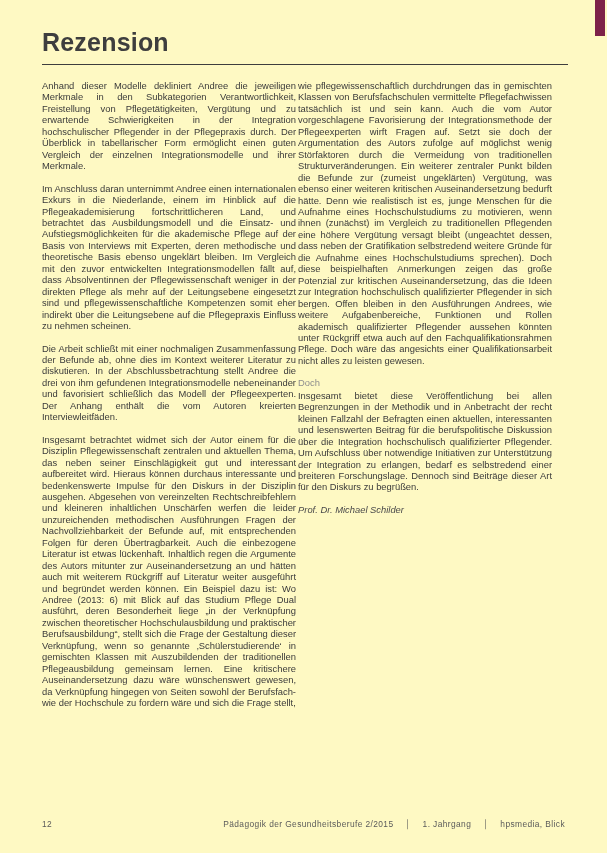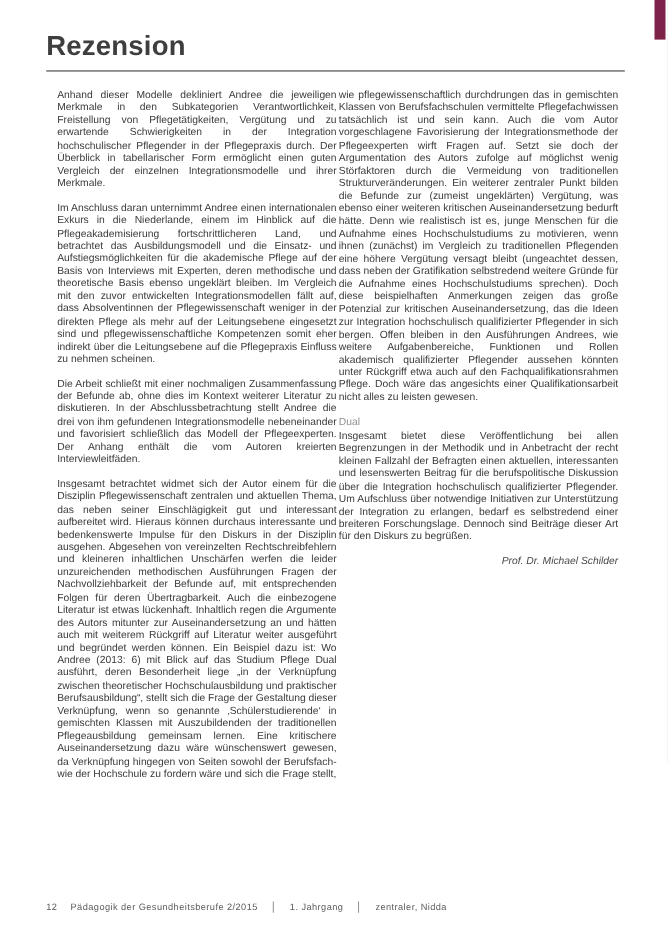--- a/index.html
+++ b/index.html
@@ -1,21 +1,21 @@
 <!DOCTYPE html>
 <html lang="de"><head>
 <meta charset="utf-8">
 <style>
   html, body { margin: 0; padding: 0; background: #e9e9e9; }
   .page {
     position: relative;
     width: 607px;
     height: 853px;
     margin: 0 auto;
-    background: #ffffff;
+    background: #fef9c3;
     font-family: "Liberation Sans", sans-serif;
     color: #333;
     overflow: hidden;
   }
   .accent-tab {
     position: absolute;
     top: 0;
     right: 2px;
     width: 10px;
     height: 36px;
@@ -36,21 +36,21 @@
     font-family: "Liberation Sans", sans-serif;
   }
   .title-rule {
     margin-top: 7px;
     border: 0;
     border-bottom: 1.5px solid #3e3e3e;
     height: 0;
   }
   .columns {
     position: absolute;
-    left: 52px;
+    left: 42px;
     top: 80px;
     width: 526px;
     display: flex;
     gap: 2px;
   }
   .col {
     width: 254px;
     font-size: 9.4px;
     line-height: 11.45px;
     text-align: justify;
@@ -60,29 +60,30 @@
   }
   .col p { margin: 0 0 11px 0; }
   .section-heading {
     color: #8e8e8e;
     margin: 0 0 1px 0;
     text-align: left;
   }
   .author-line {
     font-style: italic;
     margin-top: 11px;
-    text-align: right;
+    text-align: left;
     color: #4a4a4a;
   }
   .footer {
     position: absolute;
     left: 42px;
     top: 819px;
     width: 526px;
     display: flex;
+    justify-content: space-between;
     align-items: baseline;
     font-size: 8.4px;
     color: #5a5a5a;
     letter-spacing: 0.4px;
   }
   .footer-line span { margin: 0 3px; }
   .footer-line span:first-child { margin-left: 12px; }
   .footer-line .sep { color: #5a5a5a; margin: 0 6px; }
 </style>
 </head>
@@ -101,31 +102,31 @@
 
     <div class="col">
       <p>Anhand dieser Modelle dekliniert Andree die jeweiligen Merkmale in den Subkategorien Verantwortlichkeit, Freistellung von Pflegetätigkeiten, Vergütung und zu erwartende Schwierigkeiten in der Integration hochschulischer Pflegender in der Pflegepraxis durch. Der Überblick in tabellarischer Form ermöglicht einen guten Vergleich der einzelnen Integrationsmodelle und ihrer Merkmale.</p>
       <p>Im Anschluss daran unternimmt Andree einen internationalen Exkurs in die Niederlande, einem im Hinblick auf die Pflegeakademisierung fortschrittlicheren Land, und betrachtet das Ausbildungsmodell und die Einsatz- und Aufstiegsmöglichkeiten für die akademische Pflege auf der Basis von Interviews mit Experten, deren methodische und theoretische Basis ebenso ungeklärt bleiben. Im Vergleich mit den zuvor entwickelten Integrationsmodellen fällt auf, dass Absolventinnen der Pflegewissenschaft weniger in der direkten Pflege als mehr auf der Leitungsebene eingesetzt sind und pflegewissenschaftliche Kompetenzen somit eher indirekt über die Leitungsebene auf die Pflegepraxis Einfluss zu nehmen scheinen.</p>
       <p>Die Arbeit schließt mit einer nochmaligen Zusammenfassung der Befunde ab, ohne dies im Kontext weiterer Literatur zu diskutieren. In der Abschlussbetrachtung stellt Andree die drei von ihm gefundenen Integrationsmodelle nebeneinander und favorisiert schließlich das Modell der Pflegeexperten. Der Anhang enthält die vom Autoren kreierten Interviewleitfäden.</p>
       <p>Insgesamt betrachtet widmet sich der Autor einem für die Disziplin Pflegewissenschaft zentralen und aktuellen Thema, das neben seiner Einschlägigkeit gut und interessant aufbereitet wird. Hieraus können durchaus interessante und bedenkenswerte Impulse für den Diskurs in der Disziplin ausgehen. Abgesehen von vereinzelten Rechtschreibfehlern und kleineren inhaltlichen Unschärfen werfen die leider unzureichenden methodischen Ausführungen Fragen der Nachvollziehbarkeit der Befunde auf, mit entsprechenden Folgen für deren Übertragbarkeit. Auch die einbezogene Literatur ist etwas lückenhaft. Inhaltlich regen die Argumente des Autors mitunter zur Auseinandersetzung an und hätten auch mit weiterem Rückgriff auf Literatur weiter ausgeführt und begründet werden können. Ein Beispiel dazu ist: Wo Andree (2013: 6) mit Blick auf das Studium Pflege Dual ausführt, deren Besonderheit liege „in der Verknüpfung zwischen theoretischer Hochschulausbildung und praktischer Berufsausbildung“, stellt sich die Frage der Gestaltung dieser Verknüpfung, wenn so genannte ‚Schülerstudierende‘ in gemischten Klassen mit Auszubildenden der traditionellen Pflegeausbildung gemeinsam lernen. Eine kritischere Auseinandersetzung dazu wäre wünschenswert gewesen, da Verknüpfung hingegen von Seiten sowohl der Berufsfach- wie der Hochschule zu fordern wäre und sich die Frage stellt,</p>
     </div>
 
     <div class="col">
       <p>wie pflegewissenschaftlich durchdrungen das in gemischten Klassen von Berufsfachschulen vermittelte Pflegefachwissen tatsächlich ist und sein kann. Auch die vom Autor vorgeschlagene Favorisierung der Integrationsmethode der Pflegeexperten wirft Fragen auf. Setzt sie doch der Argumentation des Autors zufolge auf möglichst wenig Störfaktoren durch die Vermeidung von traditionellen Strukturveränderungen. Ein weiterer zentraler Punkt bilden die Befunde zur (zumeist ungeklärten) Vergütung, was ebenso einer weiteren kritischen Auseinandersetzung bedurft hätte. Denn wie realistisch ist es, junge Menschen für die Aufnahme eines Hochschulstudiums zu motivieren, wenn ihnen (zunächst) im Vergleich zu traditionellen Pflegenden eine höhere Vergütung versagt bleibt (ungeachtet dessen, dass neben der Gratifikation selbstredend weitere Gründe für die Aufnahme eines Hochschulstudiums sprechen). Doch diese beispielhaften Anmerkungen zeigen das große Potenzial zur kritischen Auseinandersetzung, das die Ideen zur Integration hochschulisch qualifizierter Pflegender in sich bergen. Offen bleiben in den Ausführungen Andrees, wie weitere Aufgabenbereiche, Funktionen und Rollen akademisch qualifizierter Pflegender aussehen könnten unter Rückgriff etwa auch auf den Fachqualifikationsrahmen Pflege. Doch wäre das angesichts einer Qualifikationsarbeit nicht alles zu leisten gewesen.</p>
-      <div class="section-heading">Dual</div>
+      <div class="section-heading">Doch</div>
       <p>Insgesamt bietet diese Veröffentlichung bei allen Begrenzungen in der Methodik und in Anbetracht der recht kleinen Fallzahl der Befragten einen aktuellen, interessanten und lesenswerten Beitrag für die berufspolitische Diskussion über die Integration hochschulisch qualifizierter Pflegender. Um Aufschluss über notwendige Initiativen zur Unterstützung der Integration zu erlangen, bedarf es selbstredend einer breiteren Forschungslage. Dennoch sind Beiträge dieser Art für den Diskurs zu begrüßen.</p>
       <div class="author-line">Prof. Dr. Michael Schilder</div>
     </div>
 
   </div>
 
   <div class="footer">
     <span>12</span>
     <span class="footer-line">
       <span>Pädagogik der Gesundheitsberufe 2/2015</span>
       <span class="sep">│</span>
       <span>1. Jahrgang</span>
       <span class="sep">│</span>
-      <span>zentraler, Nidda</span>
+      <span>hpsmedia, Blick</span>
     </span>
   </div>
 
 </div>
 
 </body></html>

